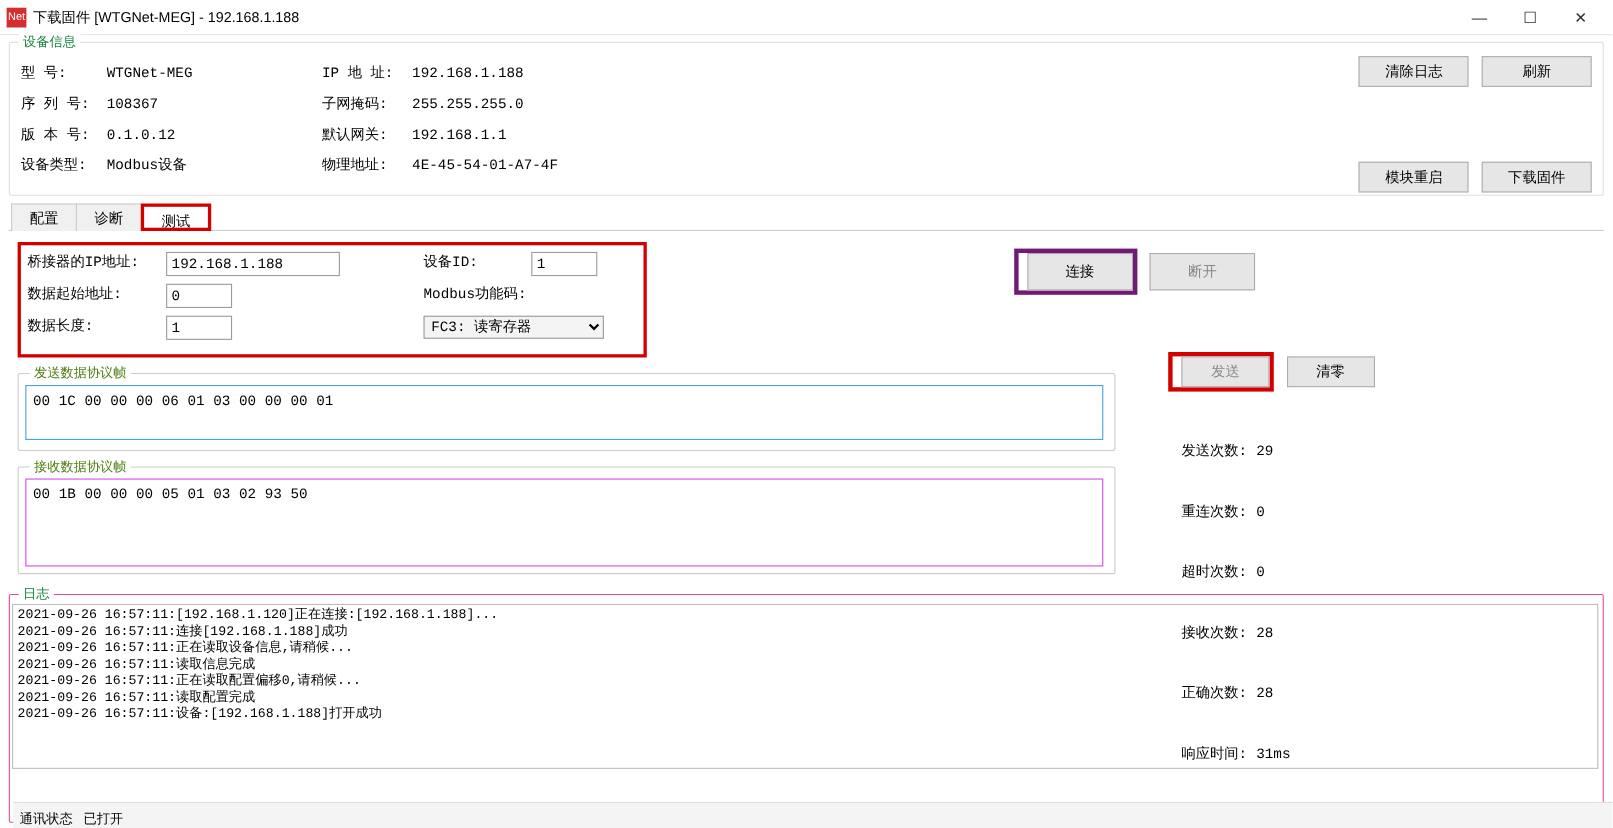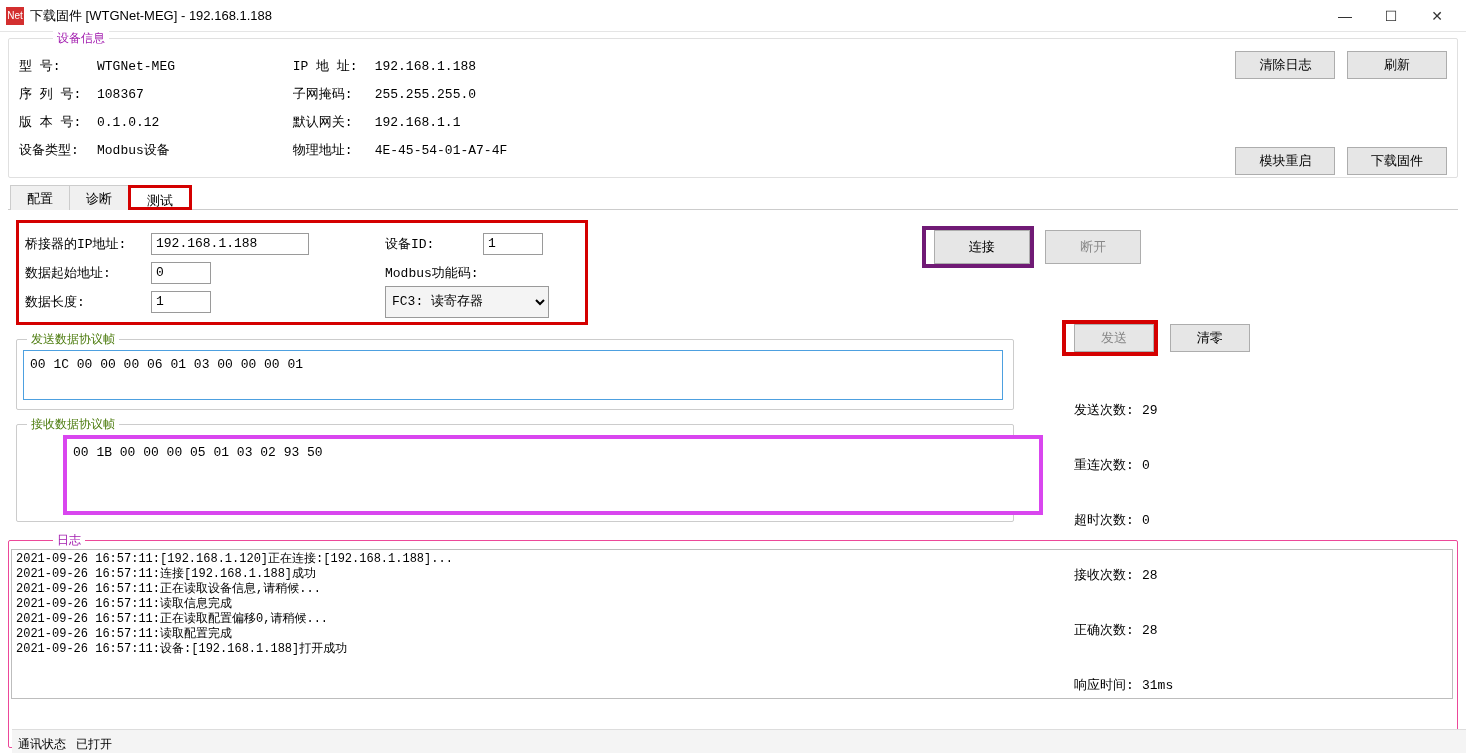--- a/index.html
+++ b/index.html
@@ -27,21 +27,21 @@
     color: #333;
   }
 
   .content { padding: 6px 8px 0 8px; }
   .devinfo {
     position: relative; border: 1px solid #e0e0e0; border-radius: 2px;
     padding: 14px 10px 8px 10px; margin-bottom: 6px; height: 140px;
   }
   .section-title {
     position: absolute; top: -9px; left: 8px; background: #fff;
-    padding: 0 4px; font-size: 12px; color: #a21caf; margin-left: 36px;
+    padding: 0 4px; font-size: 12px; color: #15803d;
   }
   .info-col { display: inline-block; vertical-align: top; }
   .info-col.left { width: 270px; }
   .info-col.mid { width: 300px; }
   .info-row { line-height: 28px; font-family: "SimSun","Courier New",monospace; font-size: 13px; }
   .info-label { display: inline-block; width: 78px; }
   .info-label-mid { display: inline-block; width: 82px; }
 
   .top-buttons {
     position: absolute; right: 10px; top: 12px;
@@ -69,32 +69,32 @@
 
   .tab-body { padding: 10px 8px 8px 8px; }
   .params {
     display: inline-block; padding: 6px 10px 6px 6px;
     border: 3px solid #d40000;
   }
   .params-inner { display: flex; }
   .pcol { display: inline-block; }
   .pcol.a { width: 360px; }
   .pcol.b { width: 190px; }
-  .prow { height: 29px; display: flex; align-items: center; font-family: "SimSun","Courier New",monospace; font-size: 13px; }
+  .prow { height: 29px; display: flex; font-family: "SimSun","Courier New",monospace; font-size: 13px; }
   .plabel { display: inline-block; width: 126px; }
   .plabel-b { display: inline-block; width: 98px; }
   input.txt {
     border: 1px solid #9a9a9a; font-family: "SimSun","Courier New",monospace;
     font-size: 13px; padding: 2px 4px; height: 22px;
   }
   .txt.ip { width: 158px; }
   .txt.short { width: 60px; }
   select.combo {
     border: 1px solid #9a9a9a; font-family: "SimSun","Courier New",monospace;
-    font-size: 13px; height: 32px; width: 164px; background: #f4f4f4;
+    font-size: 13px; height: 21px; width: 164px; background: #f4f4f4;
     padding: 0 2px;
   }
 
   .conn-btns { display: inline-block; vertical-align: top; margin-left: 330px; margin-top: 6px; }
   .conn-btns .std-btn { min-width: 96px; height: 34px; }
   .wrap-red { display: inline-block; border: 4px solid #701a75; padding: 0; }
 
   .frame-section {
     position: relative; border: 1px solid #ccc; border-radius: 2px;
     margin-top: 14px; padding: 10px 6px 6px 6px;
@@ -104,23 +104,22 @@
     padding: 0 4px; font-size: 12px; color: #4d7c0f;
     font-family: "SimSun","Courier New",monospace;
   }
   .frame-box {
     width: 980px; border: 1px solid #4da0e0; background: #fff;
     font-family: "SimSun","Courier New",monospace; font-size: 13px;
     padding: 6px; resize: none; outline: none;
   }
   .frame-box.send { height: 50px; }
   .frame-box.recv {
-    width: 980px; height: 80px; border: 4px solid #d946ef;
+    width: 980px; height: 80px; border: 1px solid #d946ef;
     overflow-y: scroll;
-    margin-left: 40px;
   }
 
   .right-panel {
     position: absolute; left: 1062px; top: 320px; width: 220px;
   }
   .rp-btns { margin-bottom: 12px; }
   .rp-btns .std-btn { min-width: 80px; height: 28px; }
   .wrap-red-sm { display:inline-block; border: 4px solid #d40000; }
   .stat-row {
     font-family: "SimSun","Courier New",monospace; font-size: 13px;

